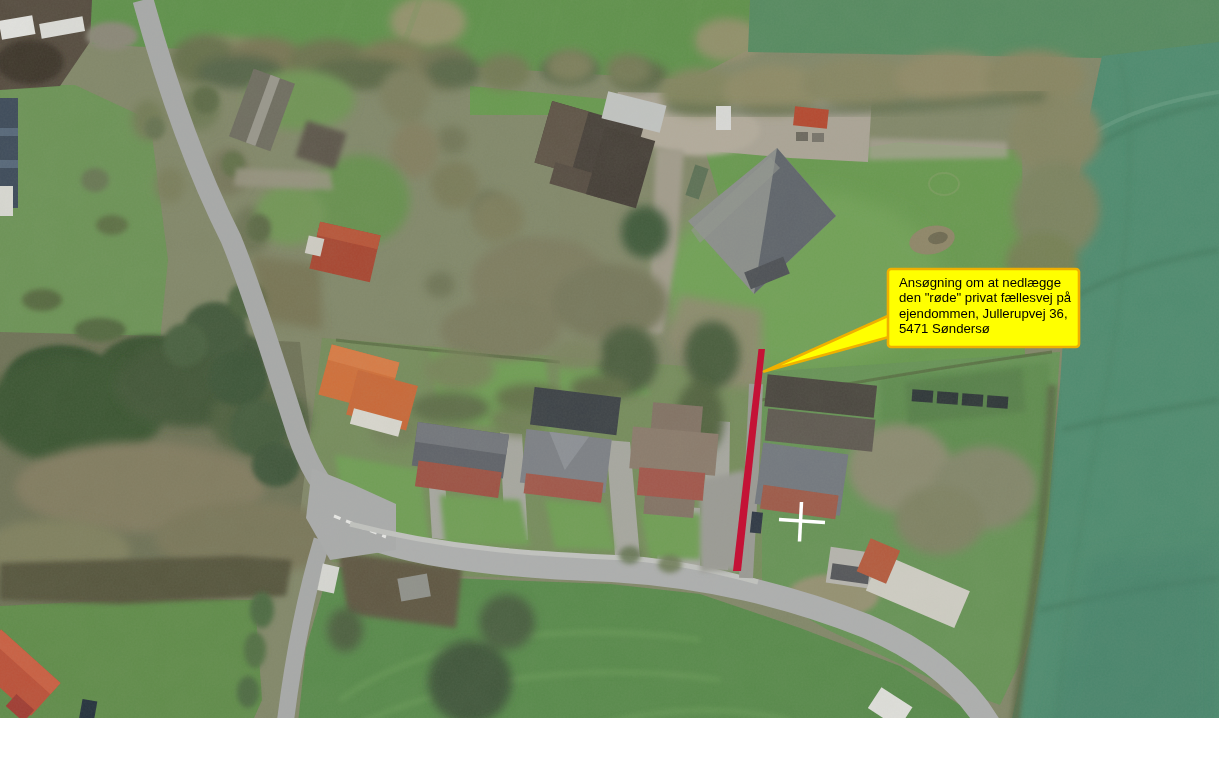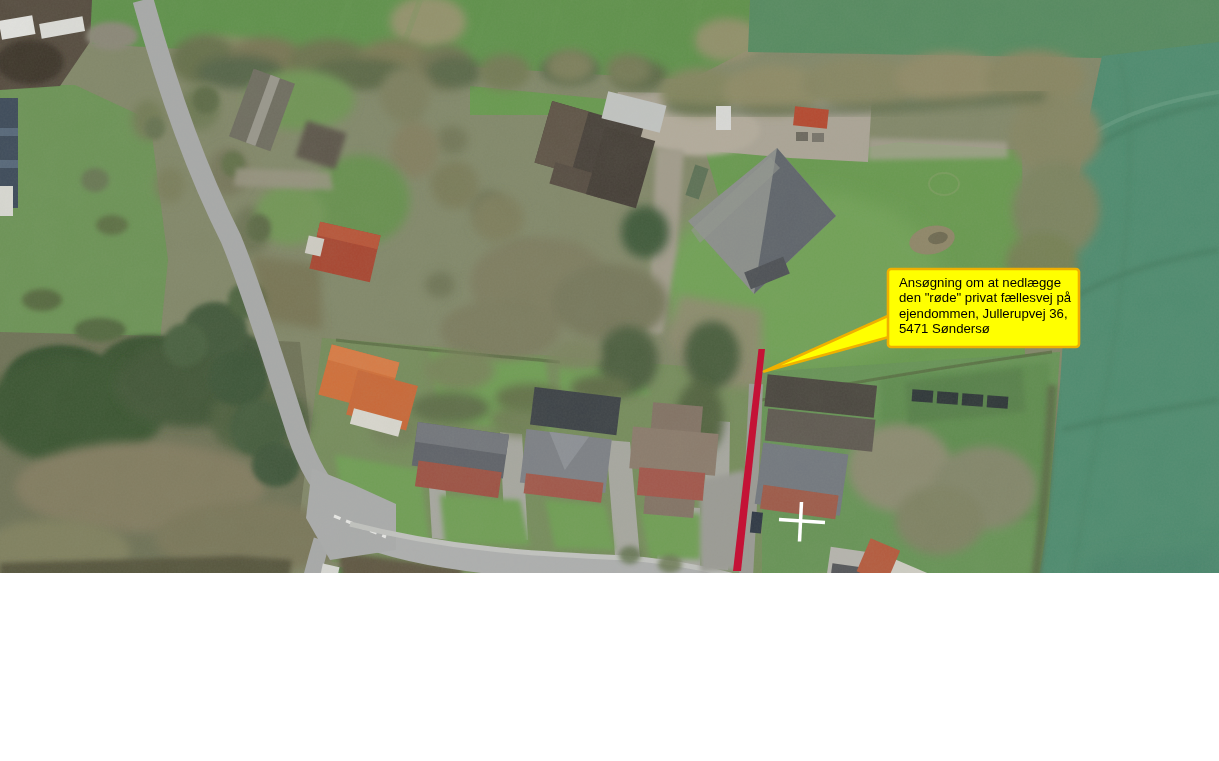--- a/index.html
+++ b/index.html
@@ -1,16 +1,16 @@
 <!DOCTYPE html>
 <html><head>
 <meta charset="utf-8">
 <style>
   html,body{margin:0;padding:0;background:#fff;}
-  .page{position:relative;width:1219px;height:573px;overflow:hidden;font-family:"Liberation Sans",sans-serif;}
+  .page{position:relative;width:1219px;height:718px;overflow:hidden;font-family:"Liberation Sans",sans-serif;}
 </style>
 </head>
 <body>
 <div class="page">
 <svg width="1219" height="761" viewBox="0 0 1219 761">
 <defs>
   <filter id="soft1" x="-30%" y="-30%" width="160%" height="160%">
           <feGaussianBlur stdDeviation="2.5"></feGaussianBlur>
         </filter>
   <filter id="soft2" x="-30%" y="-30%" width="160%" height="160%">

